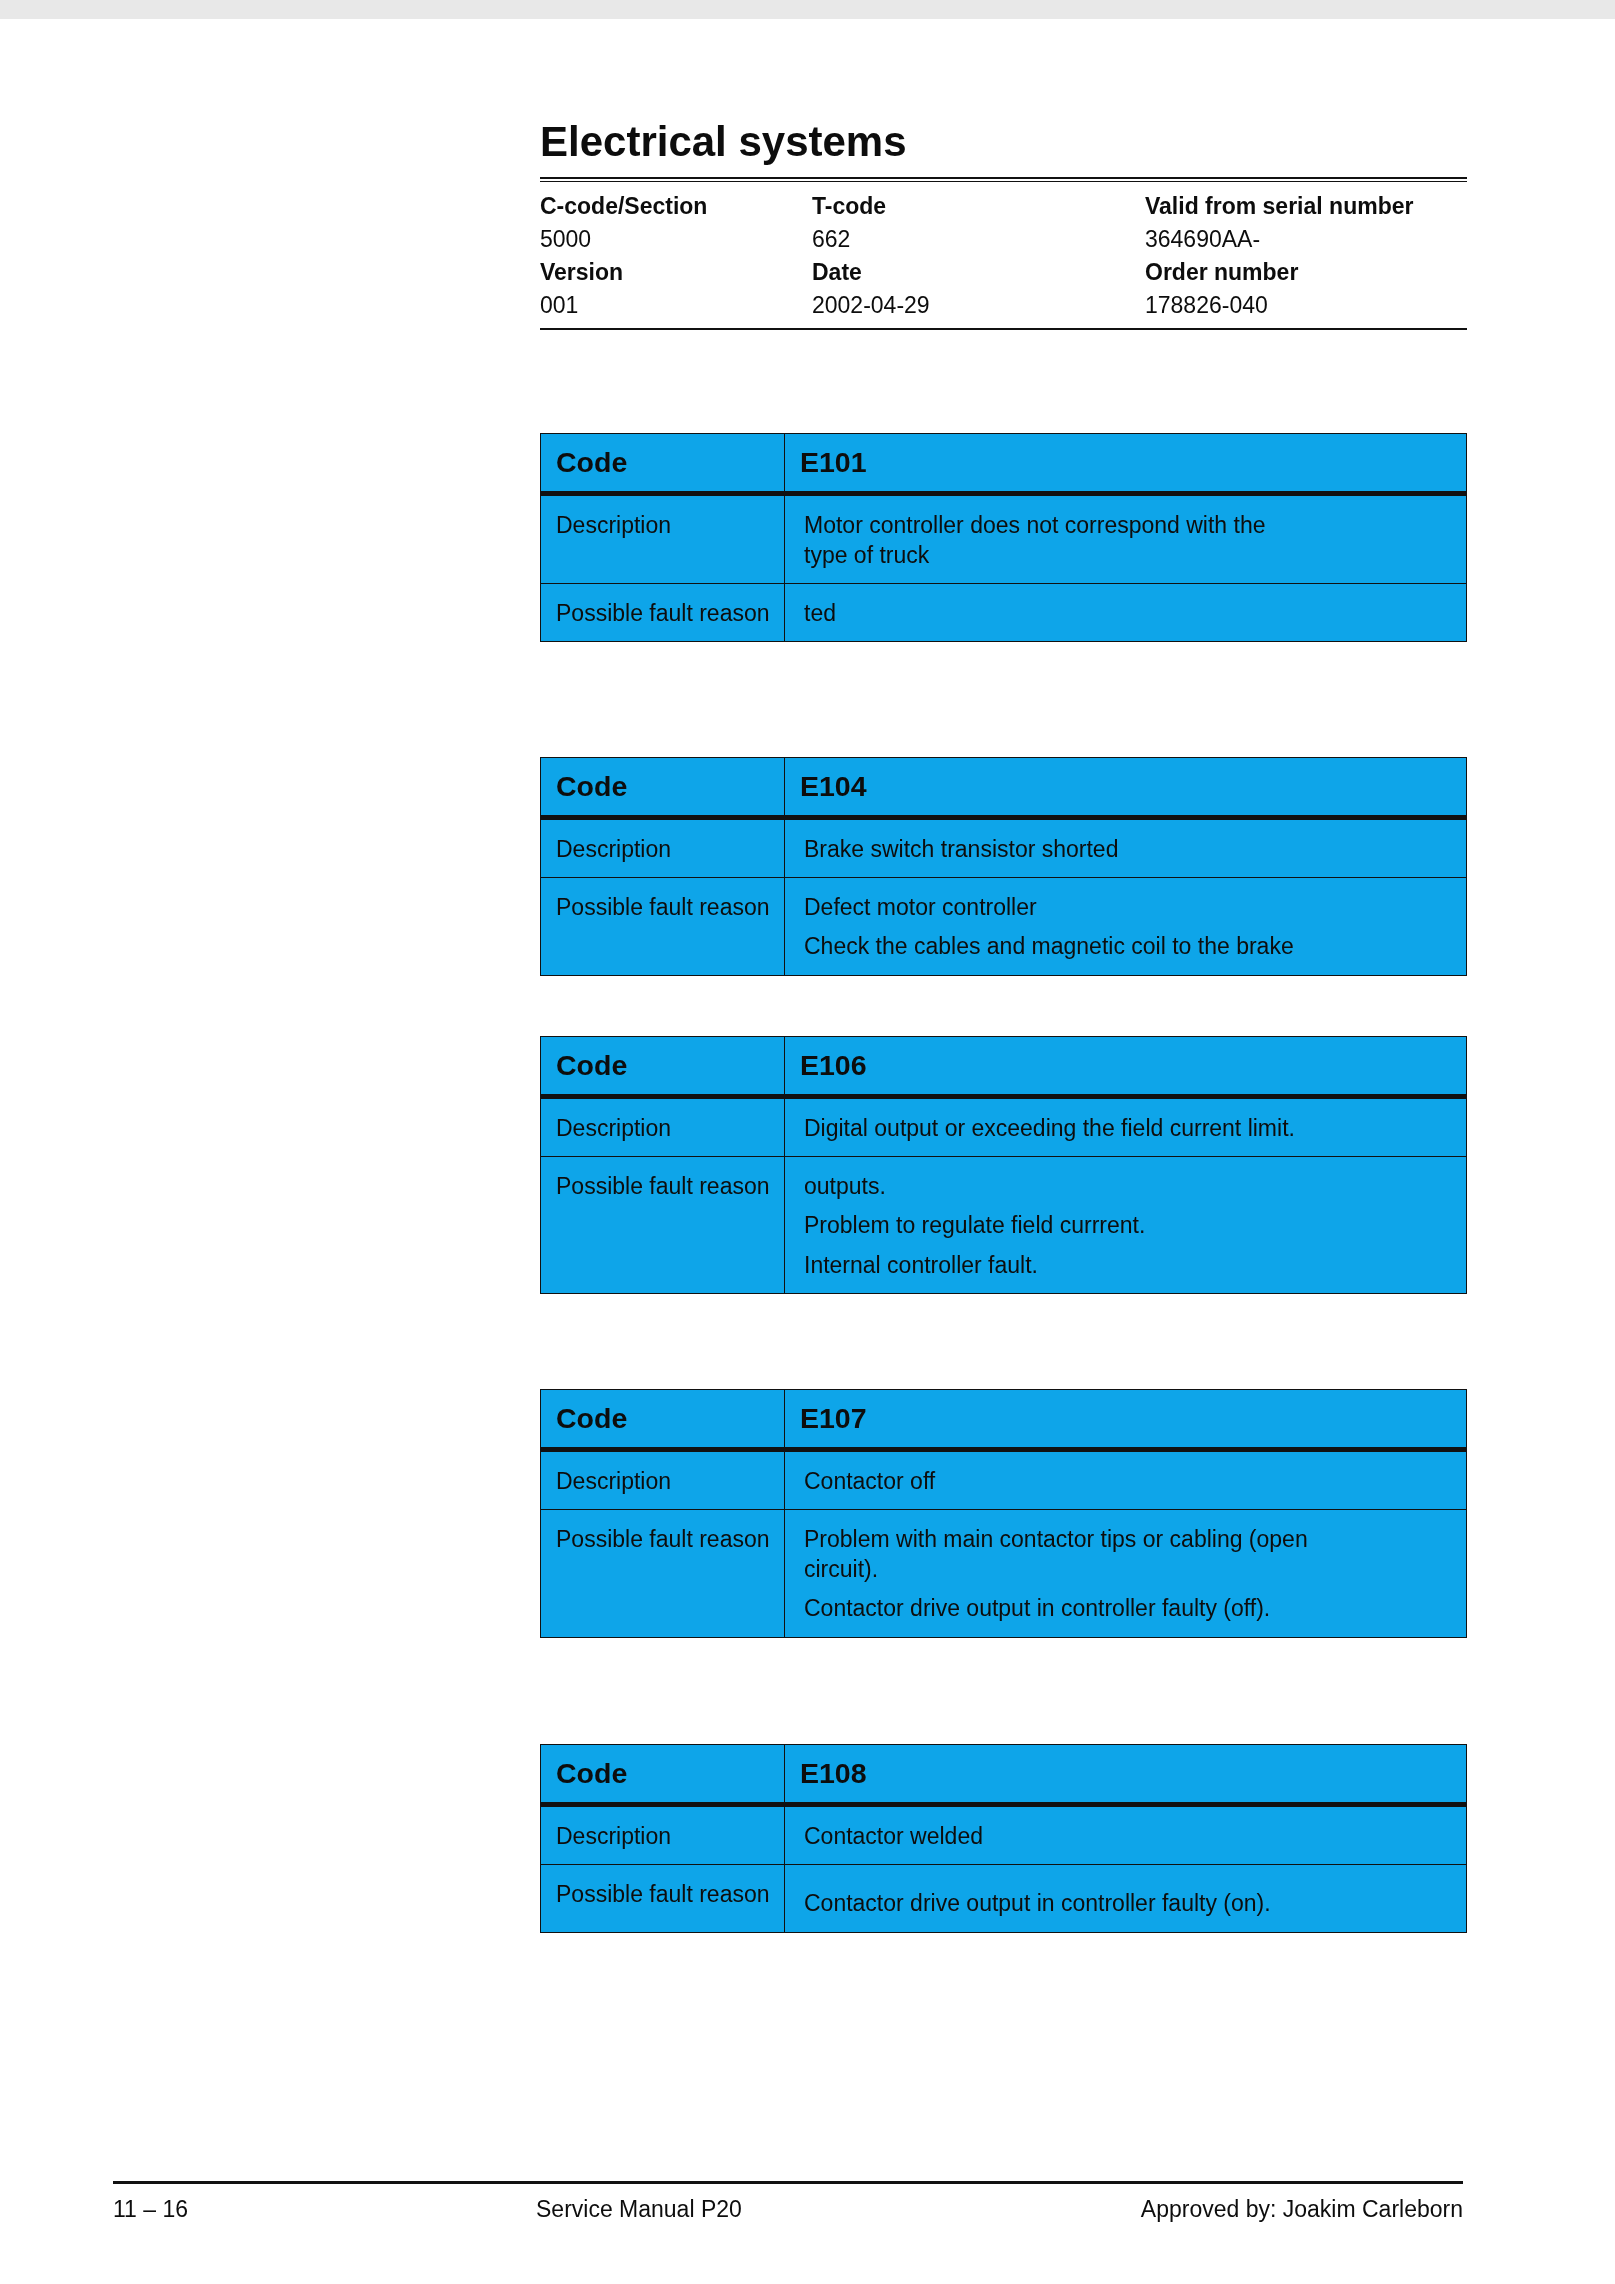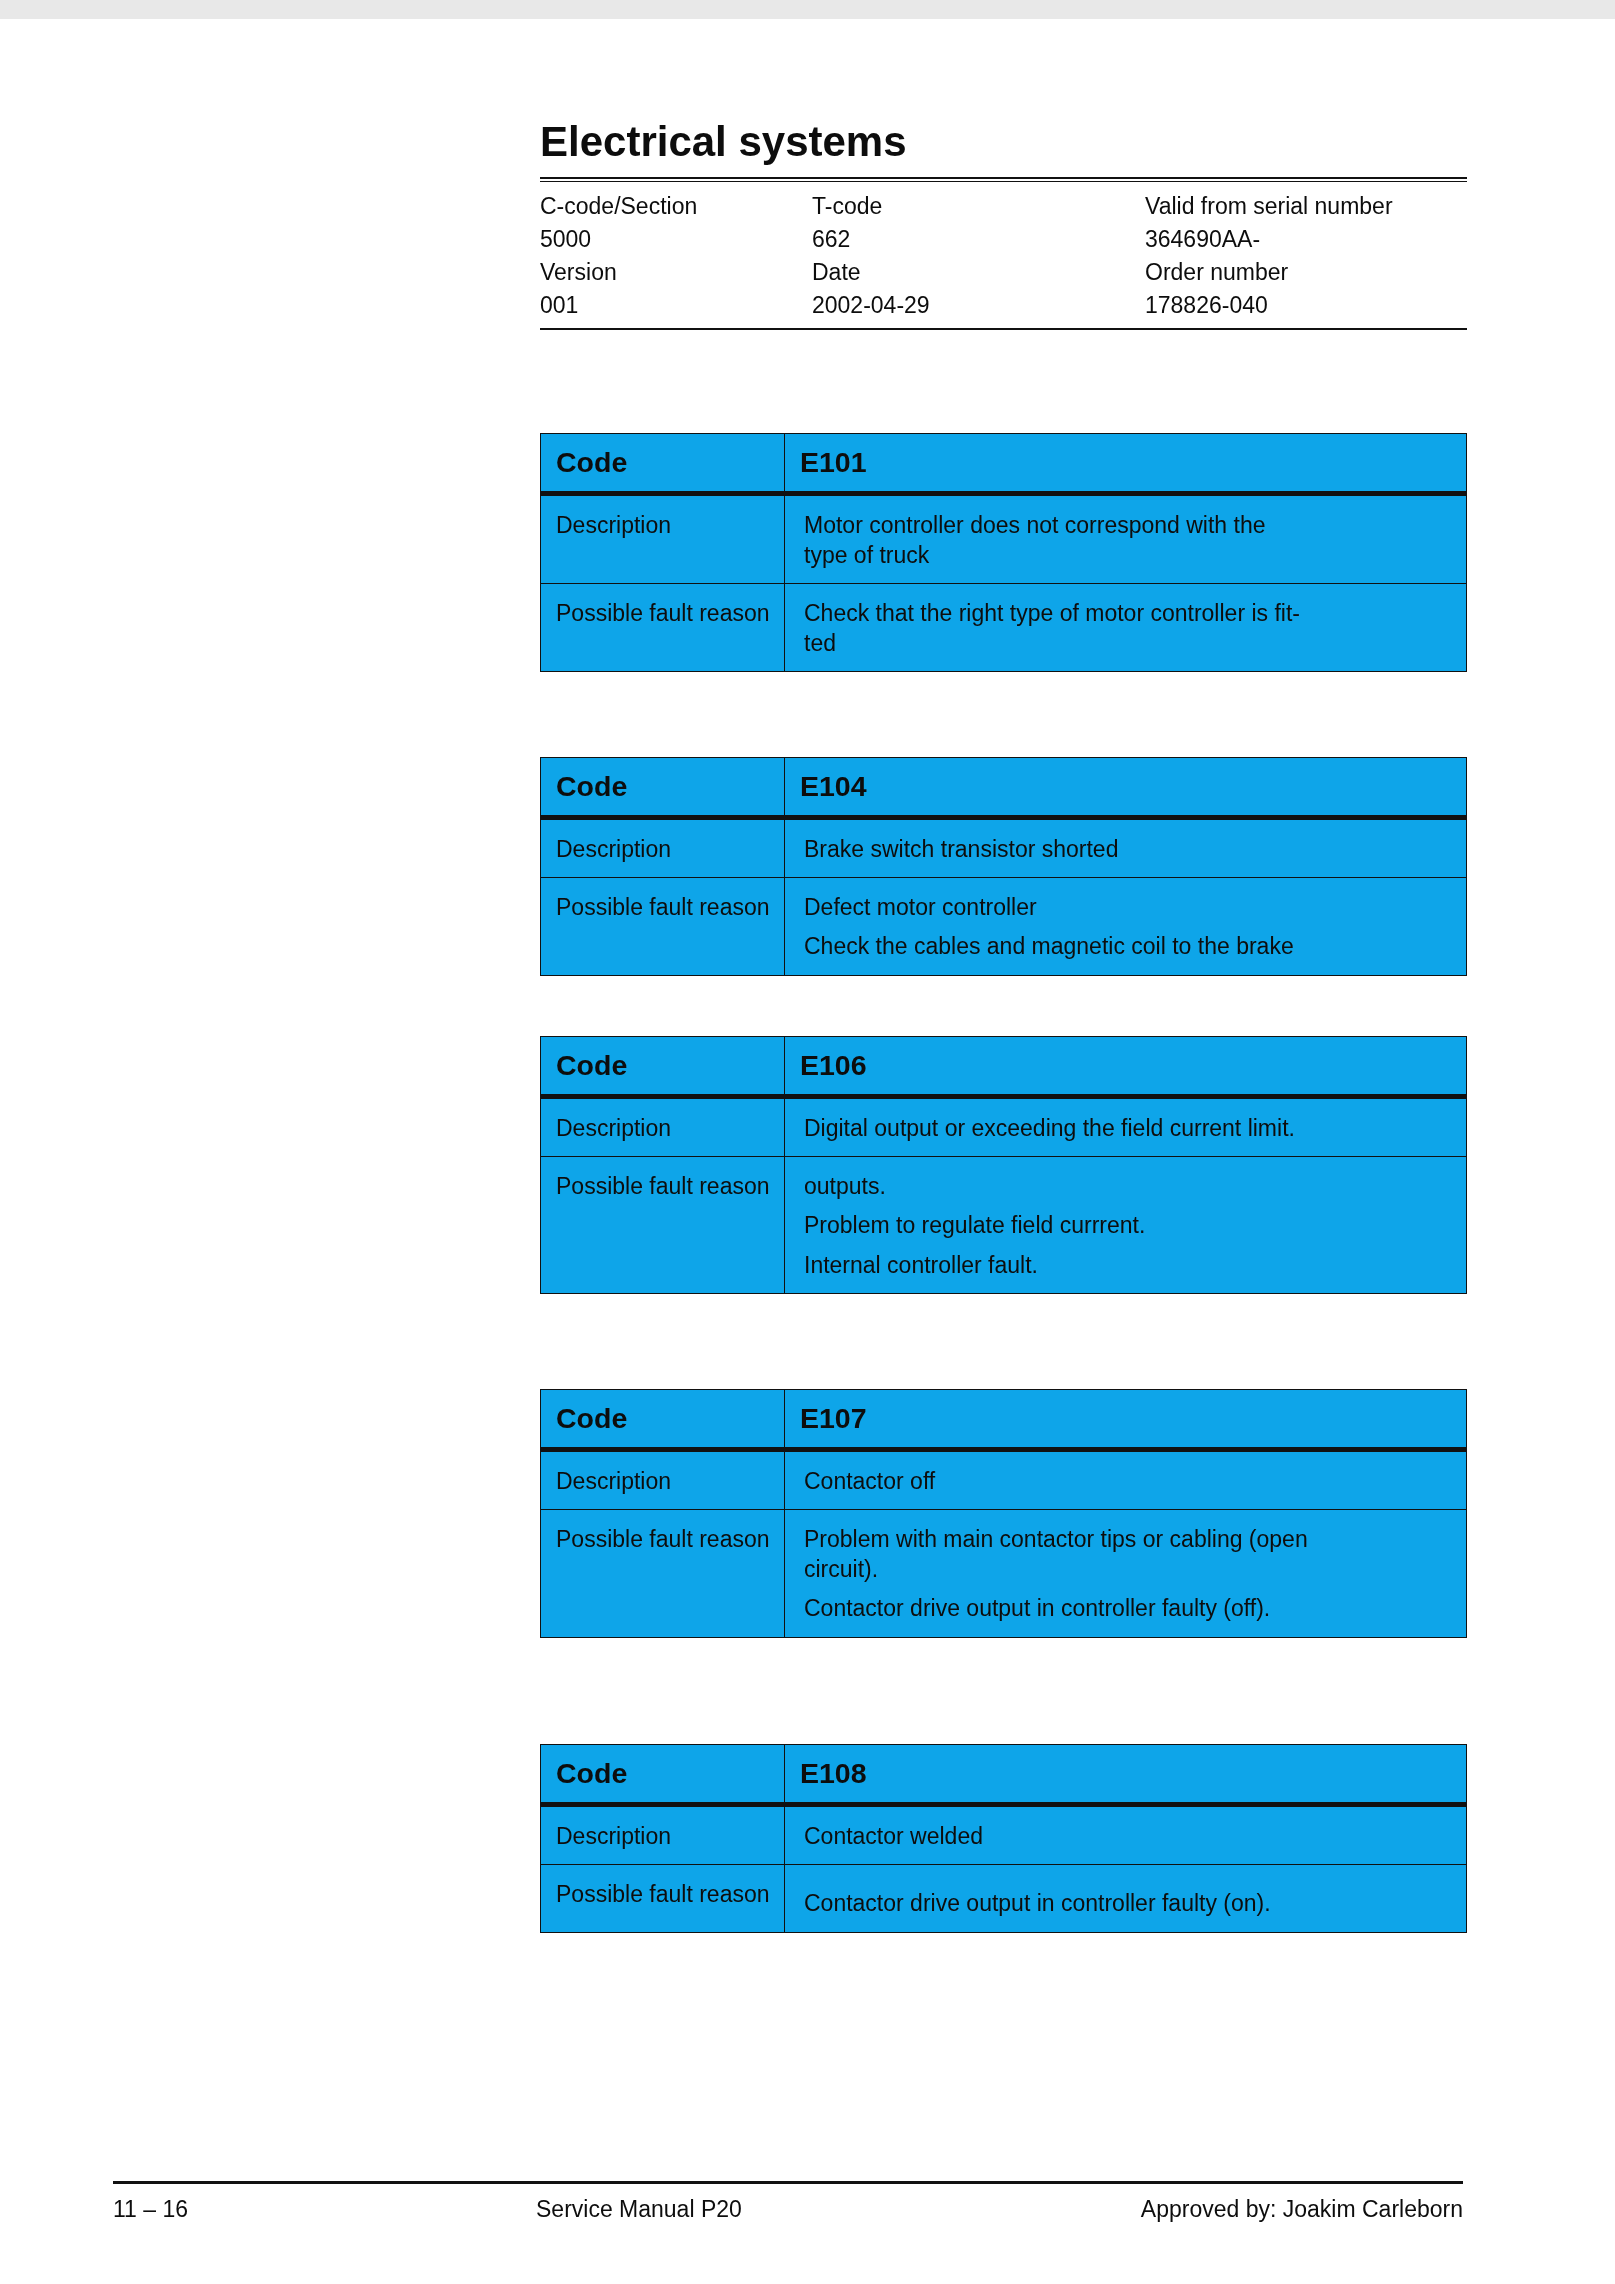--- a/index.html
+++ b/index.html
@@ -42,21 +42,21 @@
     position: absolute;
     left: 540px;
     top: 172px;
     width: 927px;
     display: grid;
     grid-template-columns: 272px 333px 323px;
     grid-auto-rows: 33px;
     font-size: 23px;
     line-height: 30px;
   }
-  .meta-label { font-weight: normal; }
+  .meta-label { font-weight: bold; }
   .rule-single {
     position: absolute;
     left: 540px;
     top: 309px;
     width: 927px;
     height: 2px;
     background: #111;
   }
 
   
@@ -155,21 +155,20 @@
     <div class="trow">
       <div class="tcell col1">Description</div>
       <div class="tcell col2">
         <div>Motor controller does not correspond with the</div>
         <div>type of truck</div>
       </div>
     </div>
     <div class="trow">
       <div class="tcell col1">Possible fault reason</div>
       <div class="tcell col2">
-        <div>Check that the right type of motor controller is fit-</div>
         <div>ted</div>
       </div>
     </div>
   </div>
 
   <div class="ftable t1">
     <div class="thead">
       <div class="thead-cell col1">Code</div>
       <div class="thead-cell col2">E104</div>
     </div>

